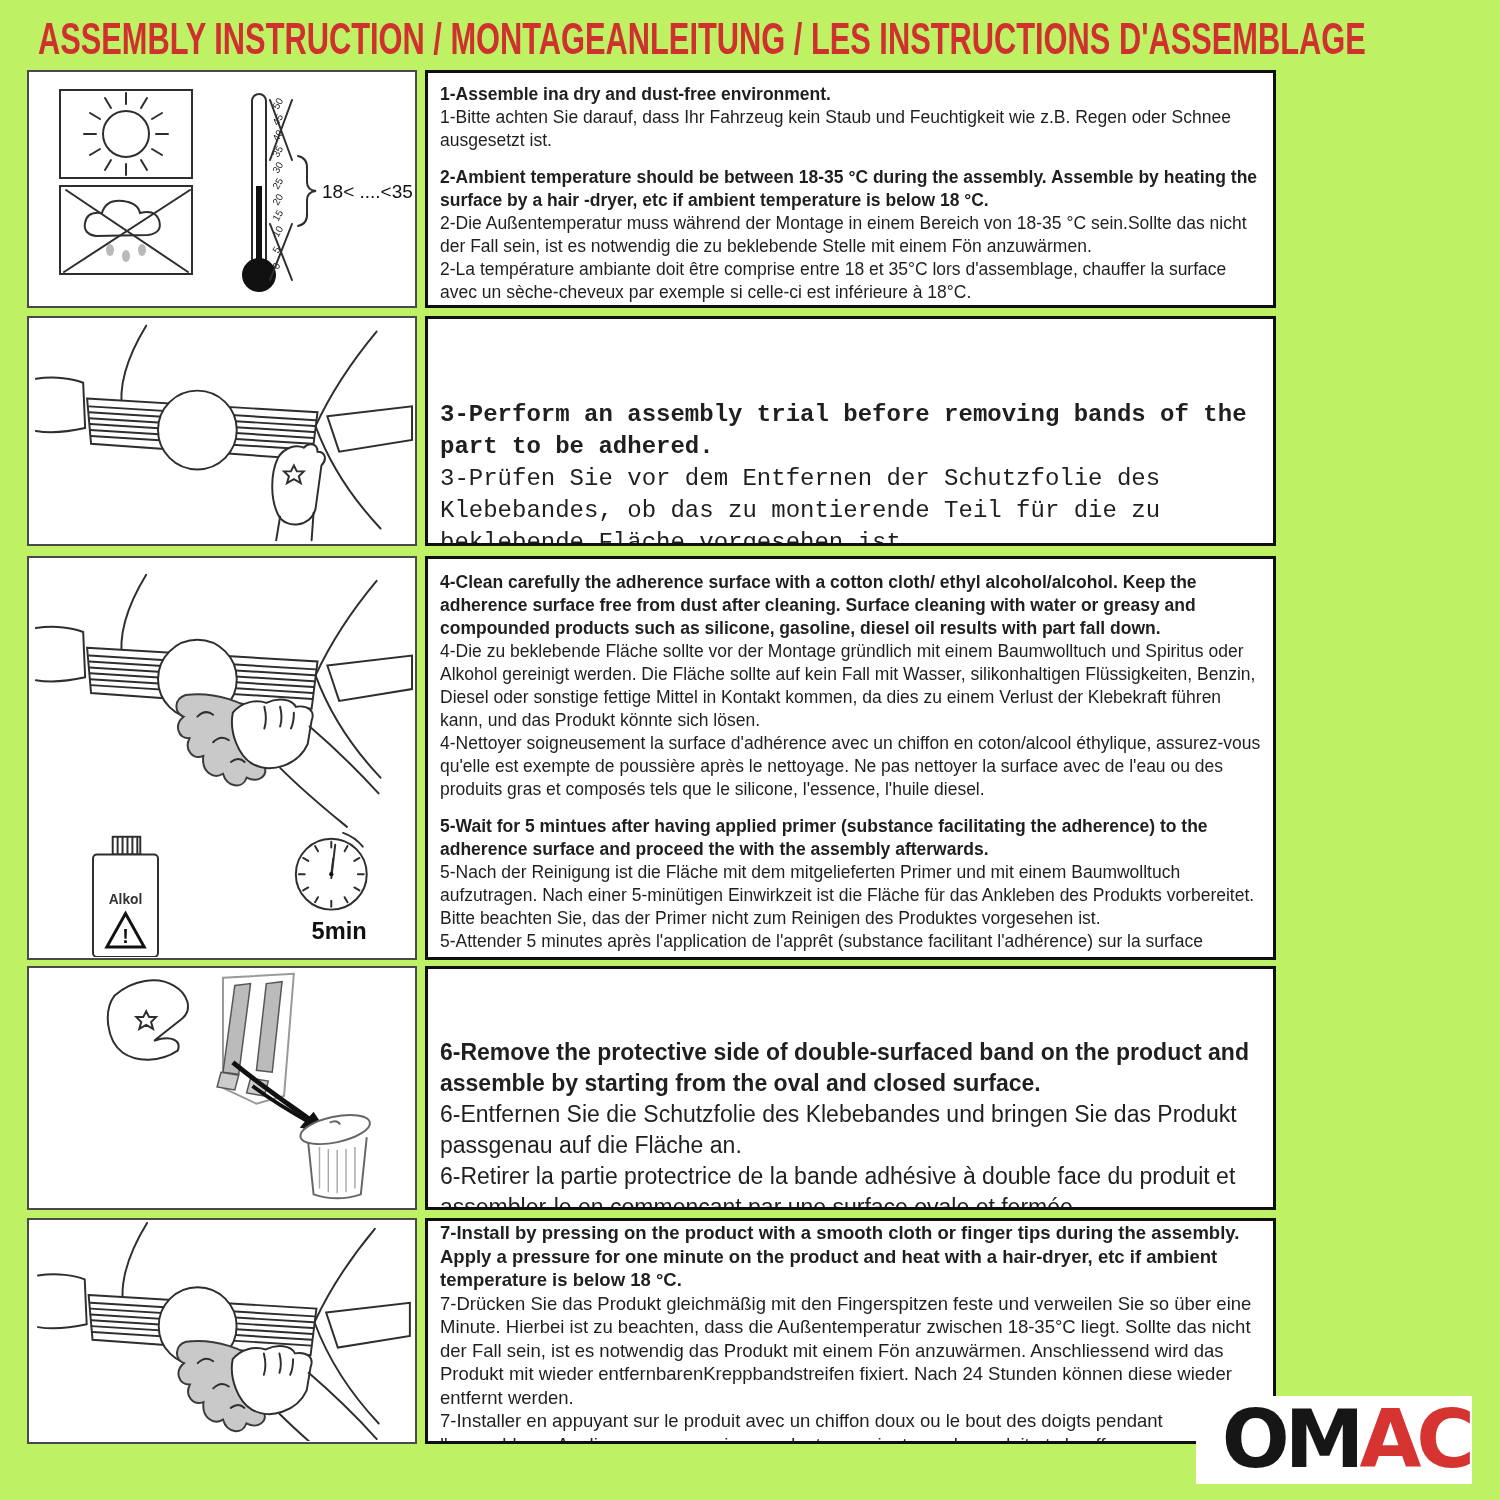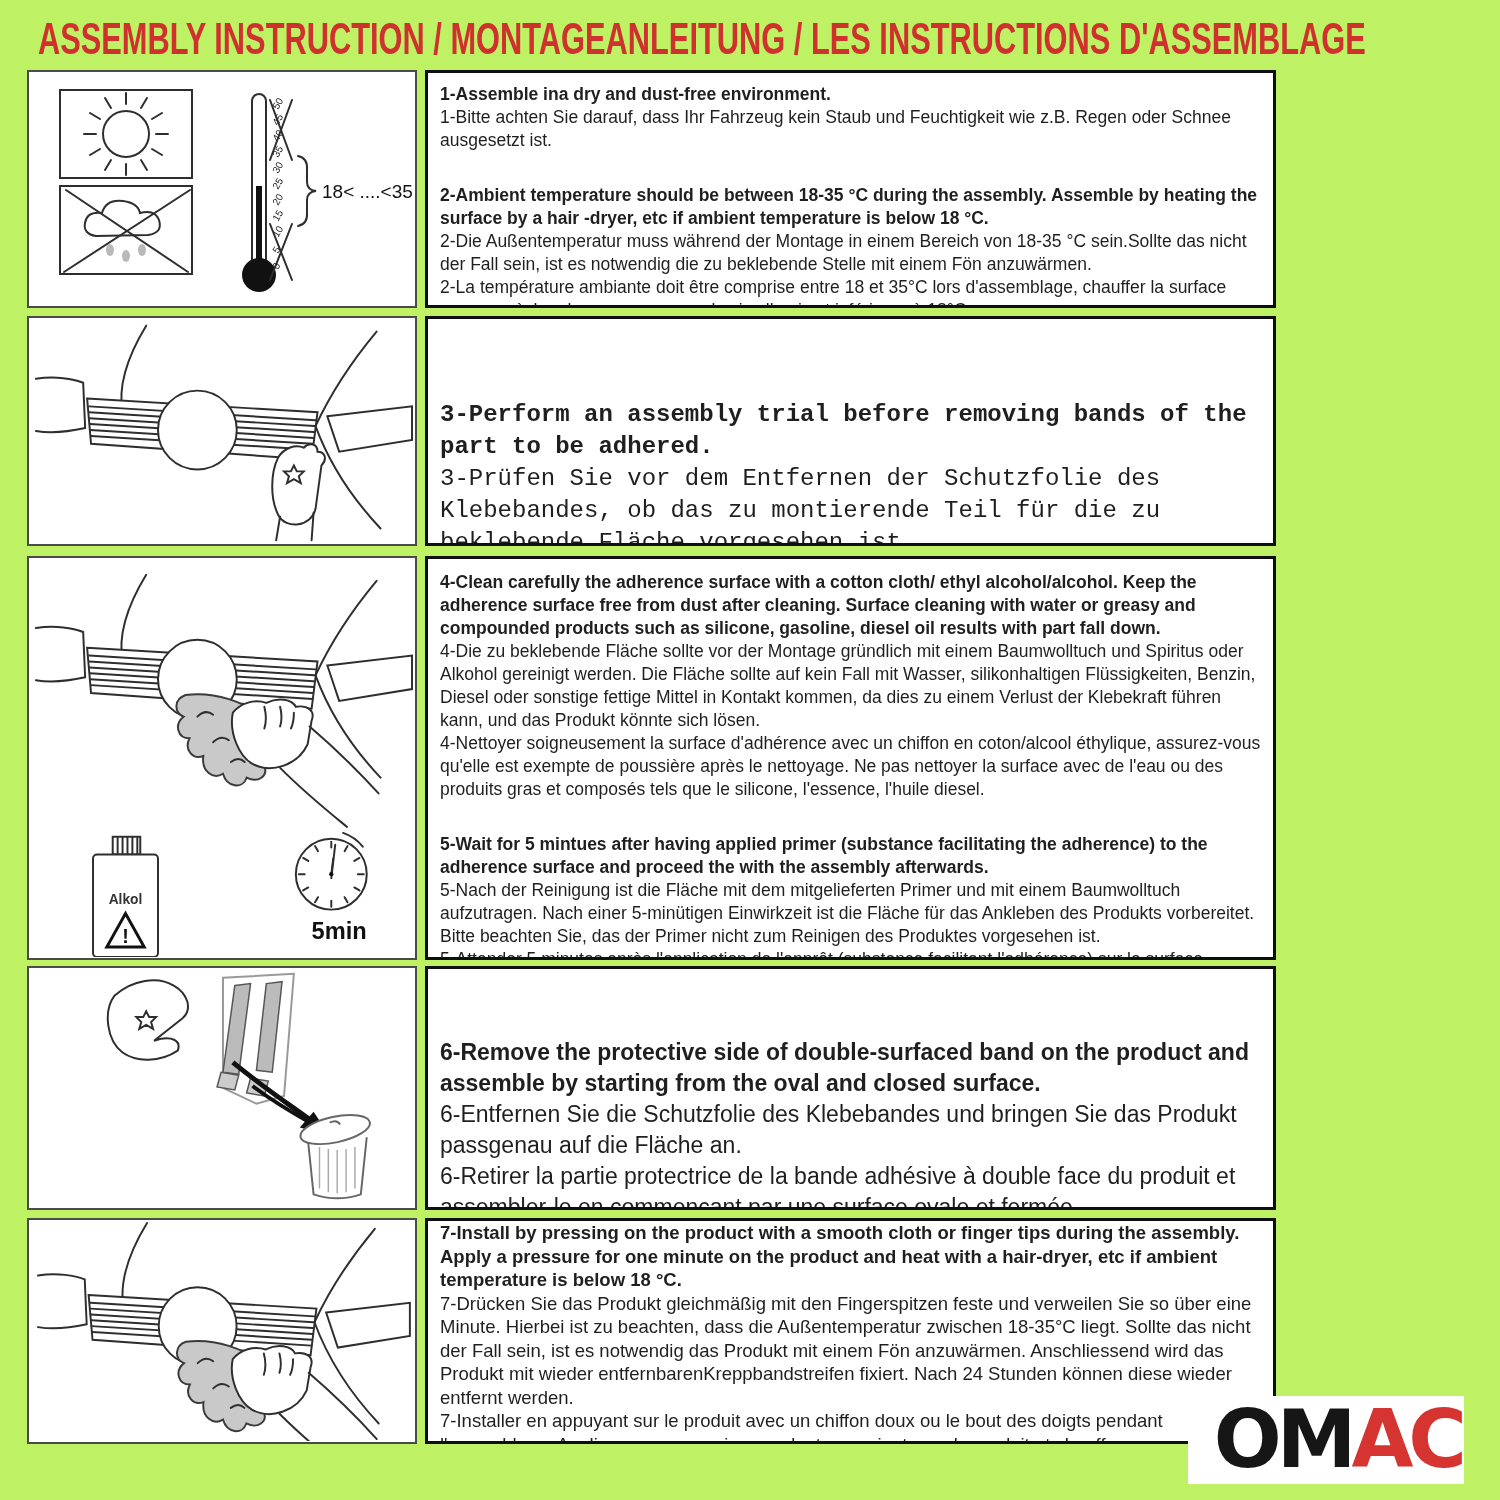--- a/index.html
+++ b/index.html
@@ -6,35 +6,35 @@
   body{width:1500px;height:1500px;position:relative;font-family:"Liberation Sans",sans-serif;color:#1f1f1f;}
   .page{position:absolute;inset:0;background:#bef264;overflow:hidden;}
   .doc-title{position:absolute;left:38px;top:14px;font-size:44px;font-weight:700;color:#cf312e;
              white-space:nowrap;letter-spacing:0px;transform:scaleX(0.70);transform-origin:0 50%;}
   .fig{position:absolute;left:27px;width:390px;background:#fff;border:2px solid #4a4a4a;box-sizing:border-box;
        display:flex;align-items:center;justify-content:center;overflow:hidden;}
   .txt{position:absolute;left:425px;width:851px;border:3px solid #0f0f0f;box-sizing:border-box;background:#fff;
        padding:10px 12px;overflow:hidden;}
   .p{margin:0;}
   .b{font-weight:700;}
-  .g{margin-top:32px;}
+  .g{margin-top:14px;}
   .s-sm{font-size:17.5px;line-height:23px;}
   .s-lg{font-size:24px;line-height:32px;}
   .s-md4{font-size:23px;line-height:31px;}
   .s-md5{font-size:18.5px;line-height:23.5px;}
   .pad-lg{padding-top:80px;font-family:Liberation Mono, monospace;}
   .pad-md{padding-top:68px;}
   .maxw950 .p{max-width:950px;}
   .maxw1010 .p{max-width:1010px;}
   svg{display:block;}
   .sk{stroke:#2e2e2e;stroke-width:2;fill:none;stroke-linecap:round;}
   .skf{stroke:#2e2e2e;stroke-width:2;fill:#fff;}
   .cloth{fill:#c9c9c9;stroke:#3a3a3a;stroke-width:2;}
   .svg-label{font-family:"Liberation Sans",sans-serif;}
-  .logo{position:absolute;top:1396px;right:36px;z-index:5;background:#fff;padding:4px 2px 4px 26px;
+  .logo{position:absolute;top:1396px;right:28px;z-index:5;background:#fff;padding:4px 2px 4px 26px;
         font-family:"DejaVu Sans",sans-serif;font-weight:800;font-size:80px;line-height:1;
         letter-spacing:-5px;white-space:nowrap;}
   .logo .lk{color:#161616;}
   .logo .lr{color:#d63431;}
 </style>
 </head>
 <body>
 
 <div class="page">
 

